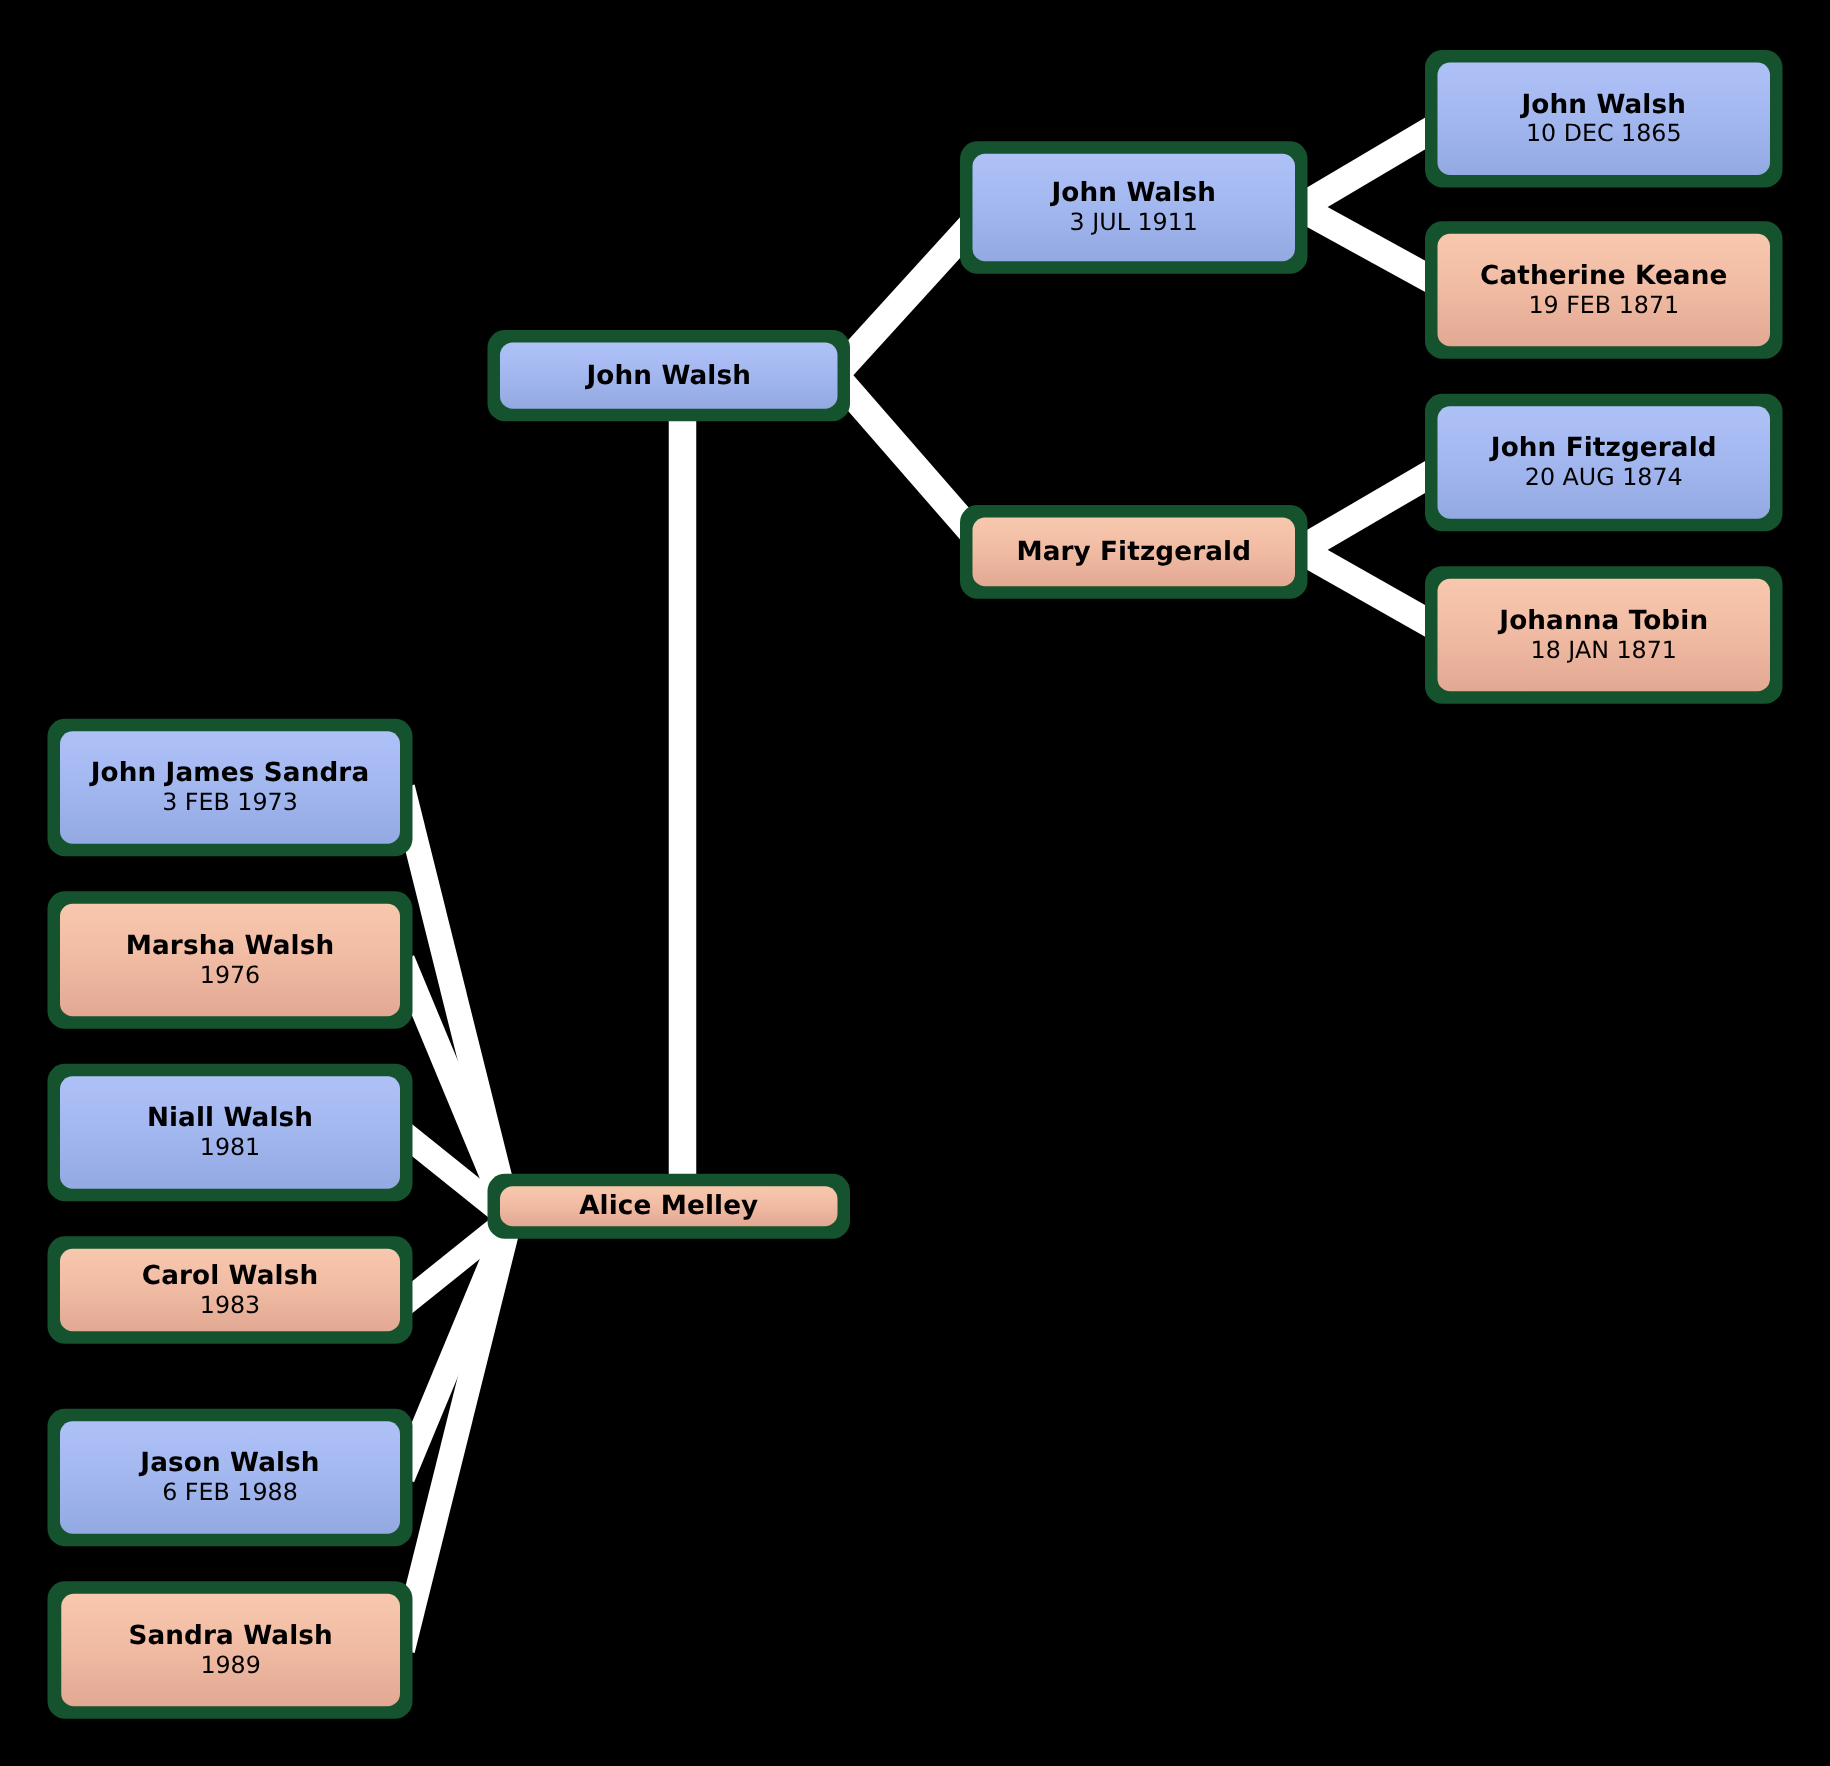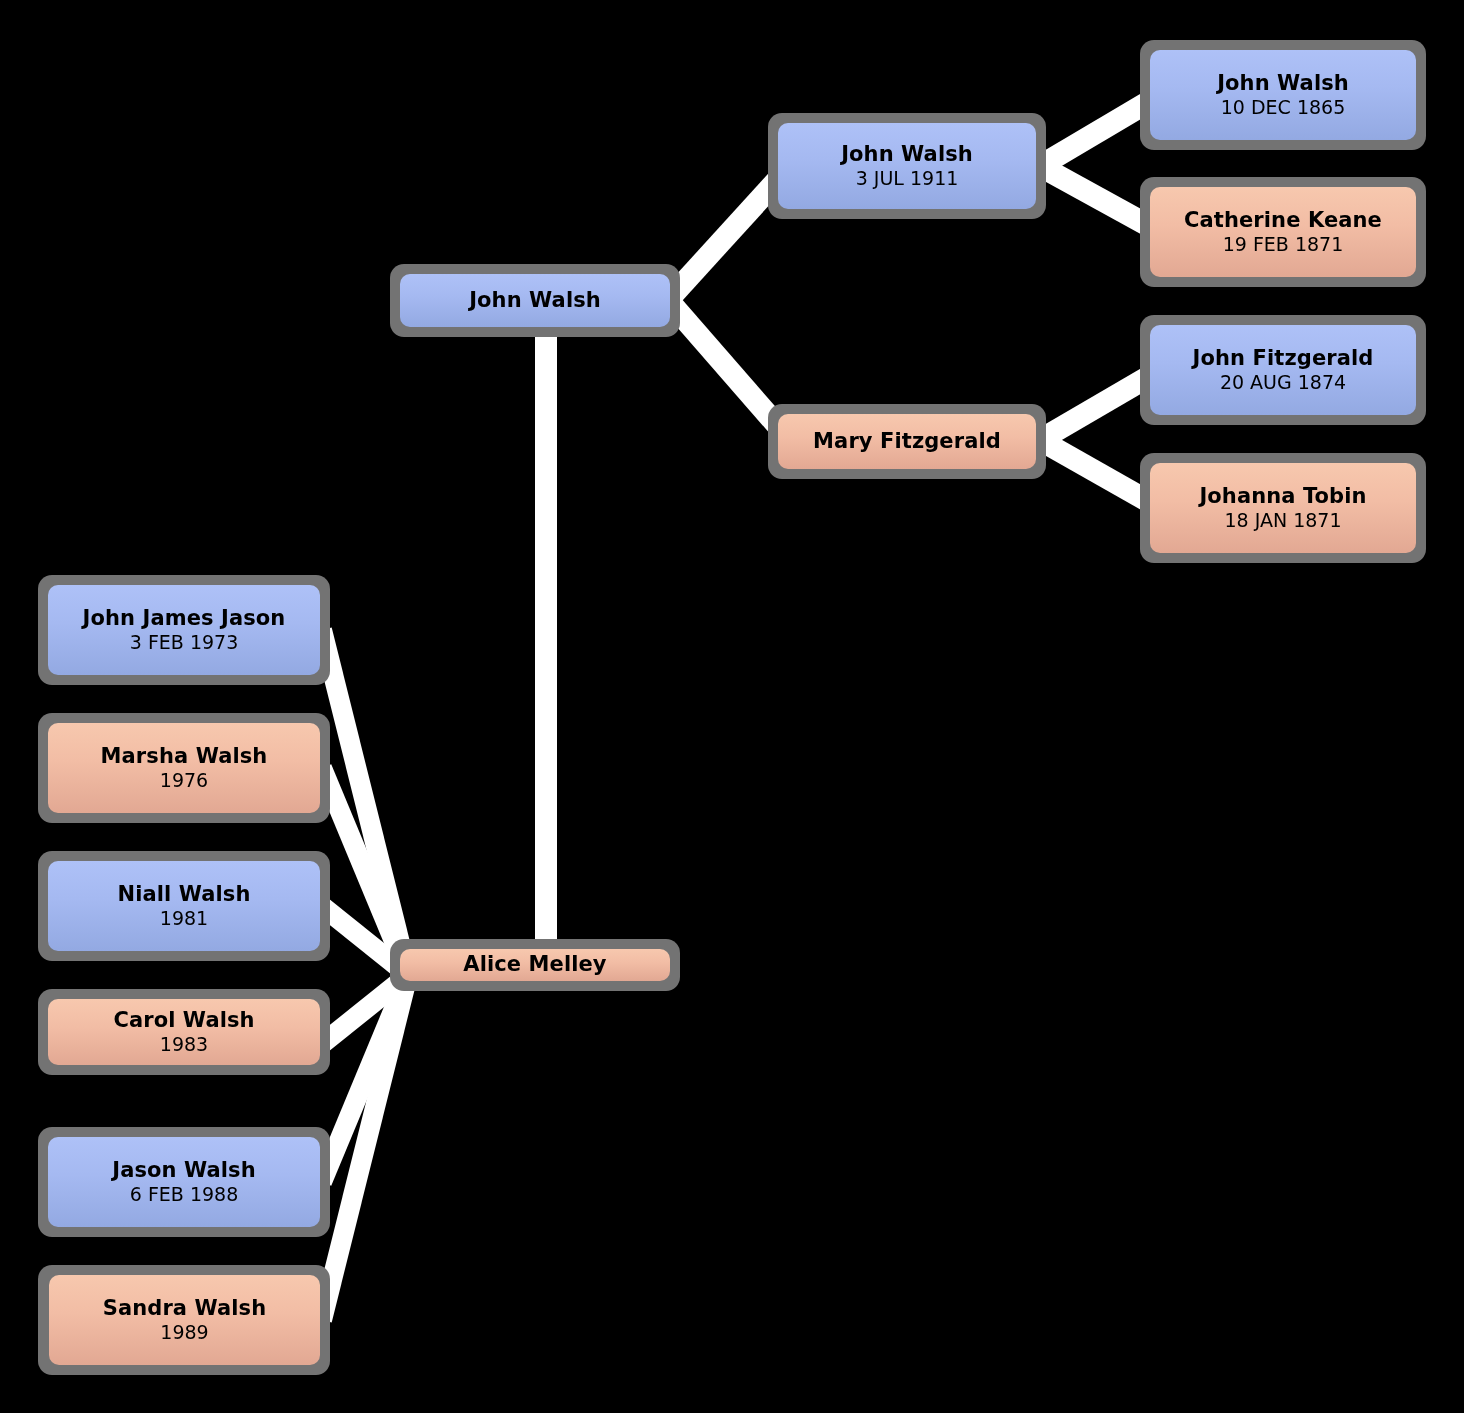--- a/index.html
+++ b/index.html
@@ -25,21 +25,21 @@
     width: 1464px;
     height: 1413px;
     z-index: 1;
     pointer-events: none;
   }
   .person-node {
     position: absolute;
     z-index: 2;
     box-sizing: border-box;
     border-radius: 14px;
-    background: #737373;
+    background: #14532d;
     padding: 10px;
     display: flex;
     align-items: stretch;
     justify-content: stretch;
   }
   .node-inner {
     flex: 1 1 auto;
     border-radius: 10px;
     display: flex;
     flex-direction: column;
@@ -148,21 +148,21 @@
   </div>
 
   <div class="person-node sex-female no-date" style="left:390px; top:939px; width:290px; height:52px;">
     <div class="node-inner">
       <div class="node-name">Alice Melley</div>
     </div>
   </div>
 
   <div class="person-node sex-male has-date" style="left:38px; top:575px; width:292px; height:110px;">
     <div class="node-inner">
-      <div class="node-name">John James Jason</div>
+      <div class="node-name">John James Sandra</div>
       <div class="node-date">3 FEB 1973</div>
     </div>
   </div>
 
   <div class="person-node sex-female has-date" style="left:38px; top:713px; width:292px; height:110px;">
     <div class="node-inner">
       <div class="node-name">Marsha Walsh</div>
       <div class="node-date">1976</div>
     </div>
   </div>

